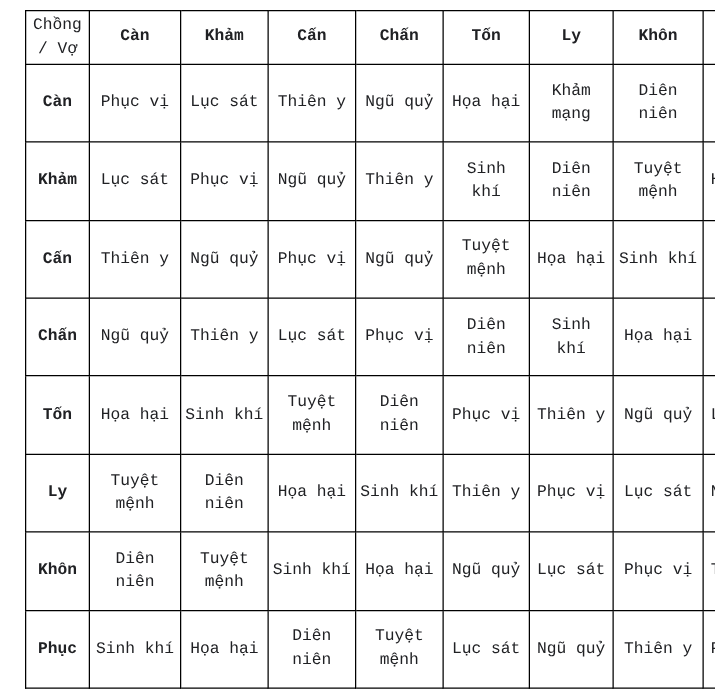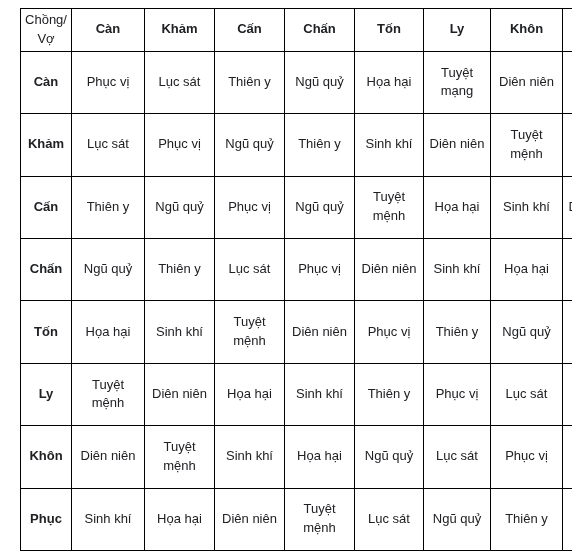--- a/index.html
+++ b/index.html
@@ -13,20 +13,21 @@
     font-family: "Liberation Sans", "DejaVu Sans", sans-serif;
     color: #202124;
     overflow: hidden;
   }
   .table-wrap {
     position: absolute;
     left: 20px;
     top: 8px;
     width: 546px;
     height: 396px;
+    font-family: Liberation Mono, monospace;
   }
   table.compat-table {
     border-collapse: collapse;
     table-layout: fixed;
     width: 546px;
     height: 543px;
   }
   table.compat-table td,
   table.compat-table th {
     border: 1px solid #000000;
@@ -75,21 +76,21 @@
       </tr>
     </thead>
     <tbody>
       <tr>
         <th class="c0">Càn</th>
         <td class="c1">Phục vị</td>
         <td class="c2">Lục sát</td>
         <td class="c3">Thiên y</td>
         <td class="c4">Ngũ quỷ</td>
         <td class="c5">Họa hại</td>
-        <td class="c6">Tuyệt mạng</td>
+        <td class="c6">Khảm mạng</td>
         <td class="c7">Diên niên</td>
         <td class="c8">Sinh khí</td>
       </tr>
       <tr>
         <th class="c0">Khảm</th>
         <td class="c1">Lục sát</td>
         <td class="c2">Phục vị</td>
         <td class="c3">Ngũ quỷ</td>
         <td class="c4">Thiên y</td>
         <td class="c5">Sinh khí</td>

